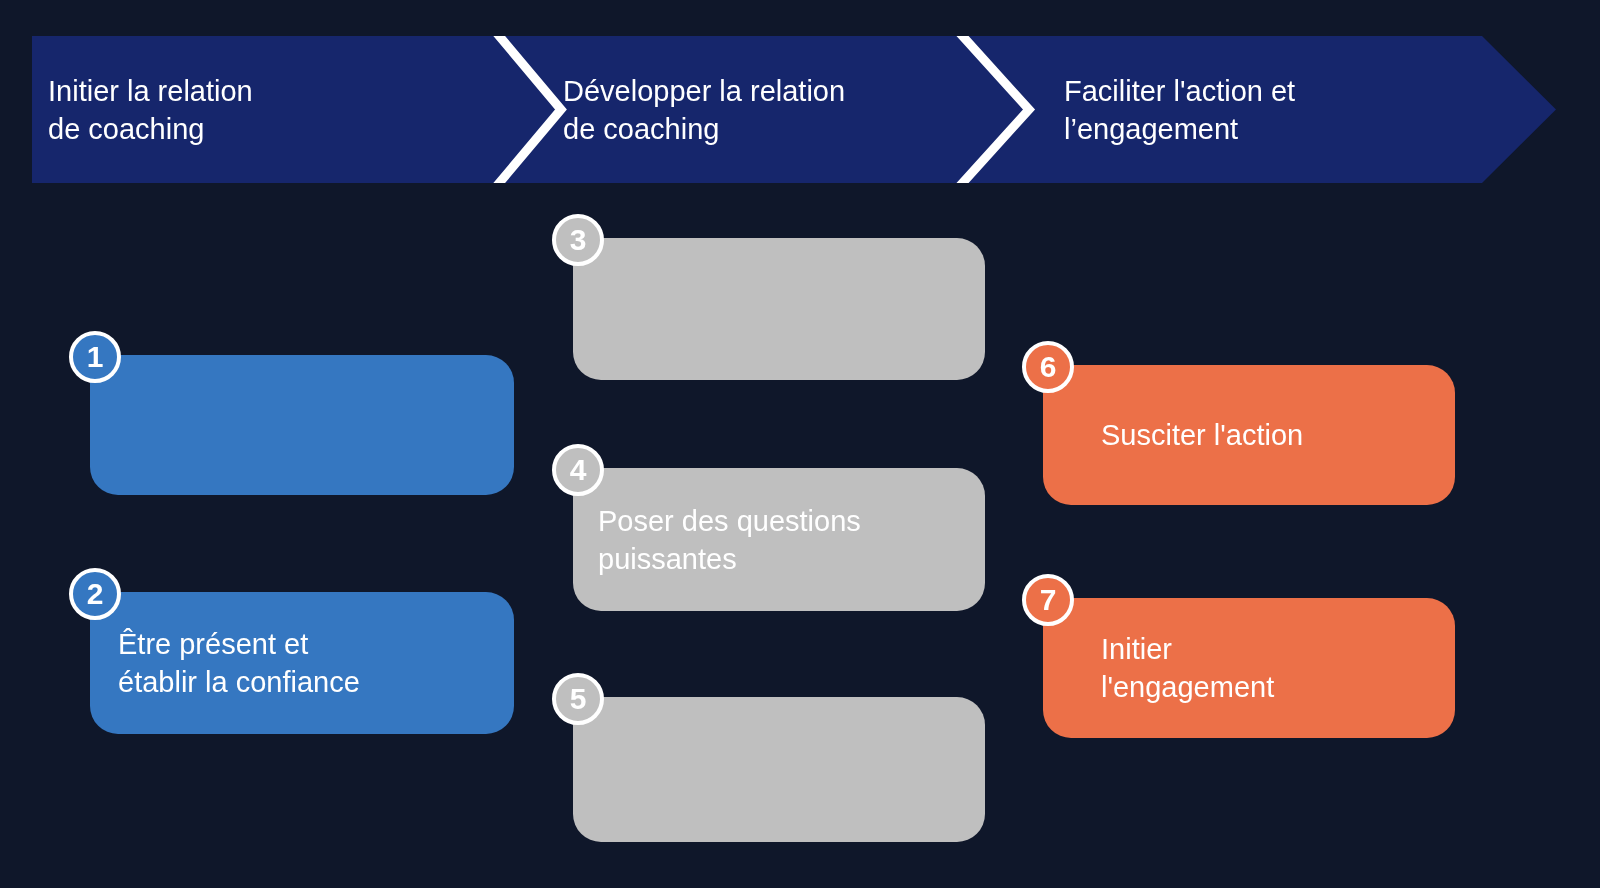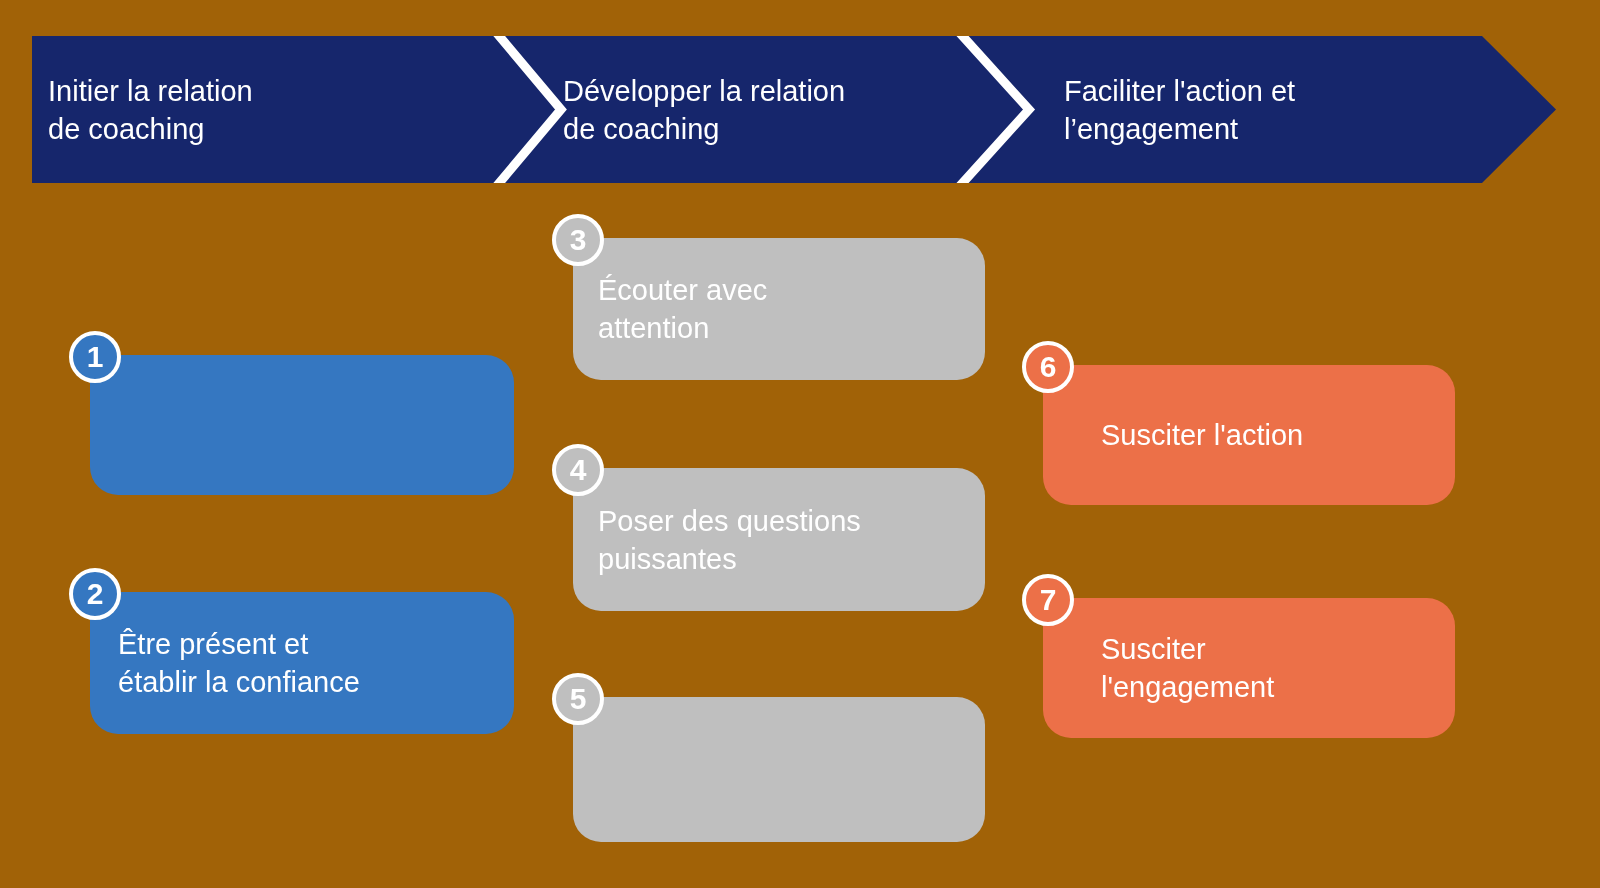--- a/index.html
+++ b/index.html
@@ -5,21 +5,21 @@
   html, body {
     margin: 0;
     padding: 0;
     background: #ffffff;
     font-family: "Liberation Sans", sans-serif;
   }
   .slide {
     position: relative;
     width: 1600px;
     height: 888px;
-    background: #a16207;
+    background: #0f172a;
     overflow: hidden;
   }
 
   
   .banner {
     position: absolute;
     left: 32px;
     top: 36px;
     width: 1524px;
     height: 147px;
@@ -118,38 +118,36 @@
   </div>
 
   <div class="box box-blue step-2">
     <div class="badge badge-blue">2</div>
     <div>Être présent et
 établir la confiance</div>
   </div>
 
   <div class="box box-gray step-3">
     <div class="badge badge-gray">3</div>
-    <div>Écouter avec
-attention</div>
   </div>
 
   <div class="box box-gray step-4">
     <div class="badge badge-gray">4</div>
     <div>Poser des questions
 puissantes</div>
   </div>
 
   <div class="box box-gray step-5">
     <div class="badge badge-gray">5</div>
   </div>
 
   <div class="box box-orange step-6">
     <div class="badge badge-orange">6</div>
     <div>Susciter l'action</div>
   </div>
 
   <div class="box box-orange step-7">
     <div class="badge badge-orange">7</div>
-    <div>Susciter
+    <div>Initier
 l'engagement</div>
   </div>
 
 </div>
 
 </body></html>

